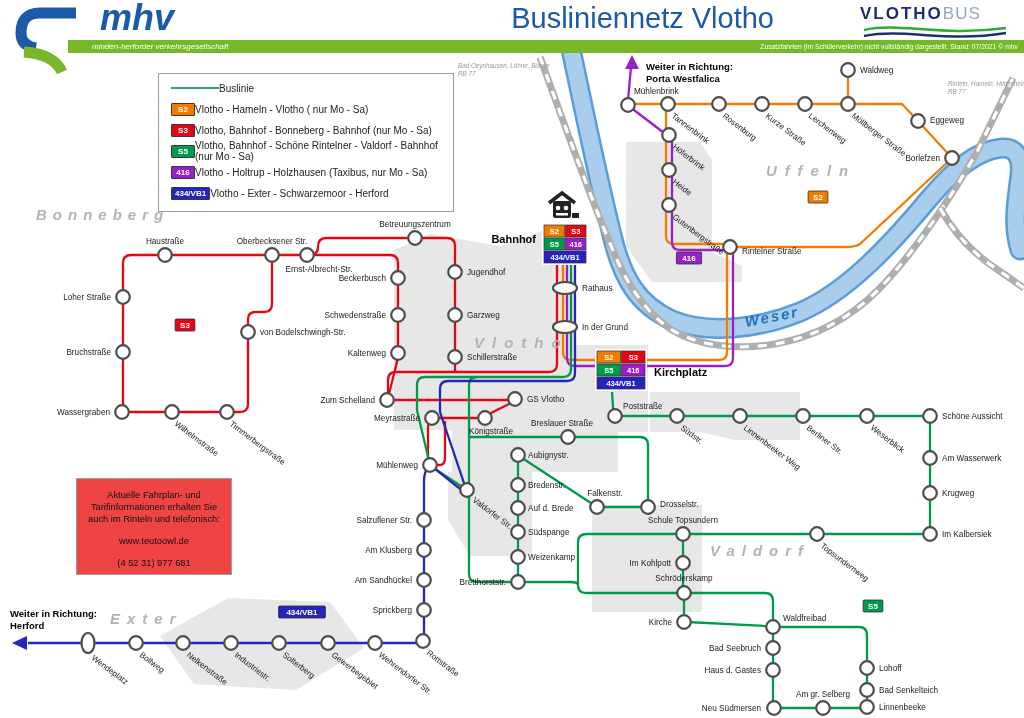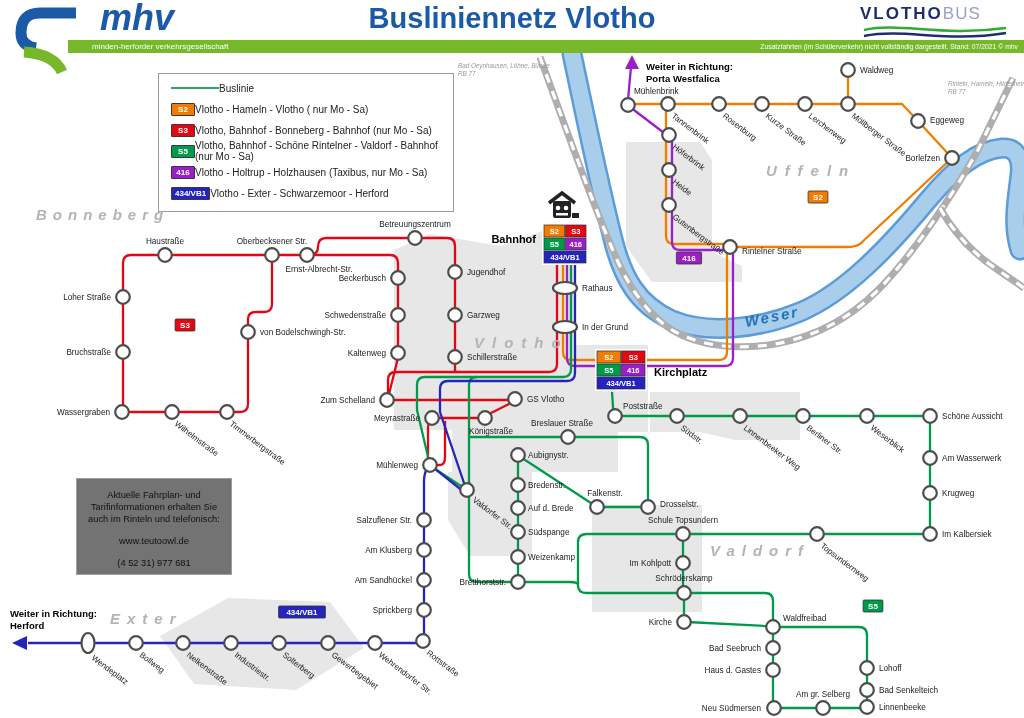--- a/index.html
+++ b/index.html
@@ -4,40 +4,40 @@
 <style>
   html,body{margin:0;padding:0;background:#888;}
   .page{position:relative;width:1024px;height:718px;background:#fff;overflow:hidden;
         font-family:"Liberation Sans",sans-serif;}
   svg{position:absolute;left:0;top:0;z-index:1;}
   
   .header{position:absolute;left:0;top:0;width:1024px;height:56px;z-index:5;}
   .hdr-bg{position:absolute;left:0;top:0;width:1024px;height:40px;background:#fff;}
   .greenbar{position:absolute;left:68px;right:0;top:40px;height:13px;background:#76B82A;}
   .mhv-sub{position:absolute;left:24px;top:0;height:24px;line-height:13px;color:#fff;
-           font-size:8px;white-space:nowrap;}
+           font-style:italic;font-size:8px;white-space:nowrap;}
   .notice{position:absolute;right:6px;top:0;height:13px;line-height:13px;color:#fff;
           font-size:6.8px;white-space:nowrap;}
   .mhv-word{position:absolute;left:92px;top:-2px;font-size:36px;font-weight:bold;
             font-style:italic;color:#1A5AA6;background:#fff;padding:0 8px;line-height:40px;}
-  .title{position:absolute;left:250px;right:250px;top:2px;text-align:center;
-         font-size:29px;font-weight:bold;color:#1A5AA6;background:transparent;}
+  .title{position:absolute;left:250px;right:250px;top:2px;text-align:right;
+         font-size:29px;font-weight:normal;color:#1A5AA6;background:transparent;}
   .vbus{position:absolute;right:14px;top:4px;text-align:left;}
   .vbus .b1{font-size:17px;font-weight:bold;letter-spacing:2px;color:#1D2D6B;}
   .vbus .b2{font-size:17px;font-weight:normal;letter-spacing:1px;color:#97A3C4;}
   
   .legend{position:absolute;left:158px;top:73px;width:294px;height:137px;background:#fff;
           border:1px solid #9e9e9e;z-index:4;font-size:10px;color:#222;}
   .legend-row{display:flex;align-items:center;gap:0;margin:7px 0 0 12px;height:14px;}
   .legend-line{display:inline-block;width:48px;height:0;border-top:2px solid #2FA369;}
   .badge{display:inline-flex;justify-content:center;align-items:center;min-width:16px;
          padding:1px 3px;border:1px solid #3a3a3a;border-radius:1px;color:#fff;
          font-size:8px;font-weight:bold;line-height:9px;white-space:nowrap;}
   
-  .infobox{position:absolute;left:76px;top:478px;width:156px;height:97px;background:#737373;
+  .infobox{position:absolute;left:76px;top:478px;width:156px;height:97px;background:#ef4444;
            border:1px solid #9e9e9e;z-index:4;text-align:center;font-size:9.3px;color:#111;
            padding-top:10px;box-sizing:border-box;line-height:12px;}
   .infobox .gap{height:10px;}
   
   .stoplbl{font-size:8.2px;fill:#1b1b1b;}
   .dir{font-size:9.5px;font-weight:bold;fill:#000;}
   .note{font-size:6.3px;font-style:italic;fill:#999;}
   .area-label{font-size:15px;font-weight:bold;font-style:italic;fill:#b4b4b4;}
   .river-label{font-size:15px;font-weight:bold;font-style:italic;fill:#2173BE;}
   .badge-txt{font-size:8px;font-weight:bold;fill:#fff;}

